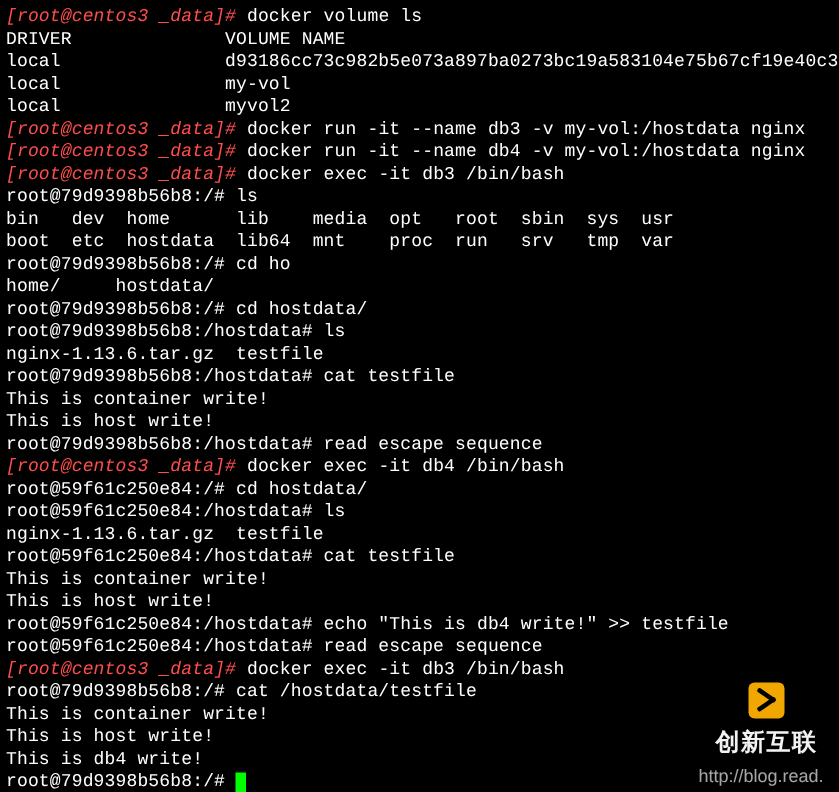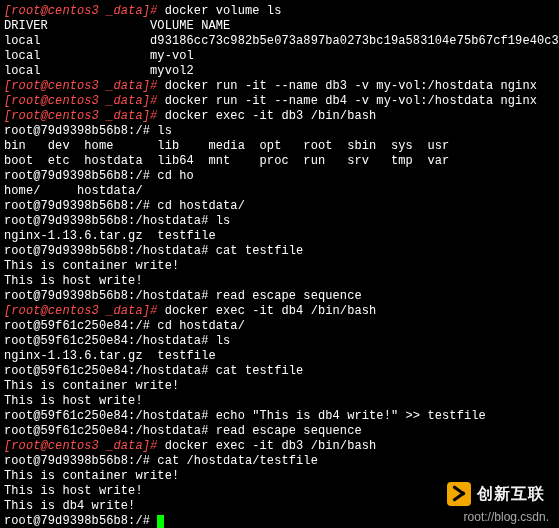--- a/index.html
+++ b/index.html
@@ -34,20 +34,21 @@
   
   .watermark {
     position: absolute;
     right: 14px;
     bottom: 22px;
     display: flex;
     align-items: center;
     gap: 6px;
     opacity: 0.95;
     pointer-events: none;
+    flex-direction: column;
   }
   .wm-icon {
     width: 24px; height: 24px;
     border-radius: 4px;
     background: #ffb000;
     position: relative;
   }
   .wm-icon::before, .wm-icon::after {
     content: "";
     position: absolute;
@@ -77,13 +78,13 @@
 </style>
 </head>
 <body>
 
 <div class="terminal" id="term"><span class="line"><span class="root-prompt">[root@centos3 _data]# </span><span class="white">docker volume ls</span></span><span class="line"><span class="white">DRIVER              VOLUME NAME</span></span><span class="line"><span class="white">local               d93186cc73c982b5e073a897ba0273bc19a583104e75b67cf19e40c3693</span></span><span class="line"><span class="white">local               my-vol</span></span><span class="line"><span class="white">local               myvol2</span></span><span class="line"><span class="root-prompt">[root@centos3 _data]# </span><span class="white">docker run -it --name db3 -v my-vol:/hostdata nginx</span></span><span class="line"><span class="root-prompt">[root@centos3 _data]# </span><span class="white">docker run -it --name db4 -v my-vol:/hostdata nginx</span></span><span class="line"><span class="root-prompt">[root@centos3 _data]# </span><span class="white">docker exec -it db3 /bin/bash</span></span><span class="line"><span class="white">root@79d9398b56b8:/# ls</span></span><span class="line"><span class="white">bin   dev  home      lib    media  opt   root  sbin  sys  usr</span></span><span class="line"><span class="white">boot  etc  hostdata  lib64  mnt    proc  run   srv   tmp  var</span></span><span class="line"><span class="white">root@79d9398b56b8:/# cd ho</span></span><span class="line"><span class="white">home/     hostdata/</span></span><span class="line"><span class="white">root@79d9398b56b8:/# cd hostdata/</span></span><span class="line"><span class="white">root@79d9398b56b8:/hostdata# ls</span></span><span class="line"><span class="white">nginx-1.13.6.tar.gz  testfile</span></span><span class="line"><span class="white">root@79d9398b56b8:/hostdata# cat testfile</span></span><span class="line"><span class="white">This is container write!</span></span><span class="line"><span class="white">This is host write!</span></span><span class="line"><span class="white">root@79d9398b56b8:/hostdata# read escape sequence</span></span><span class="line"><span class="root-prompt">[root@centos3 _data]# </span><span class="white">docker exec -it db4 /bin/bash</span></span><span class="line"><span class="white">root@59f61c250e84:/# cd hostdata/</span></span><span class="line"><span class="white">root@59f61c250e84:/hostdata# ls</span></span><span class="line"><span class="white">nginx-1.13.6.tar.gz  testfile</span></span><span class="line"><span class="white">root@59f61c250e84:/hostdata# cat testfile</span></span><span class="line"><span class="white">This is container write!</span></span><span class="line"><span class="white">This is host write!</span></span><span class="line"><span class="white">root@59f61c250e84:/hostdata# echo "This is db4 write!" &gt;&gt; testfile</span></span><span class="line"><span class="white">root@59f61c250e84:/hostdata# read escape sequence</span></span><span class="line"><span class="root-prompt">[root@centos3 _data]# </span><span class="white">docker exec -it db3 /bin/bash</span></span><span class="line"><span class="white">root@79d9398b56b8:/# cat /hostdata/testfile</span></span><span class="line"><span class="white">This is container write!</span></span><span class="line"><span class="white">This is host write!</span></span><span class="line"><span class="white">This is db4 write!</span></span><span class="line"><span class="white">root@79d9398b56b8:/# </span><span class="cursor"></span></span></div>
 
 <div class="watermark">
   <div class="wm-icon"></div>
   <div class="wm-text">创新互联</div>
 </div>
-<div class="credit">root://blog.csdn.</div>
+<div class="credit">http://blog.read.</div>
 
 </body></html>

